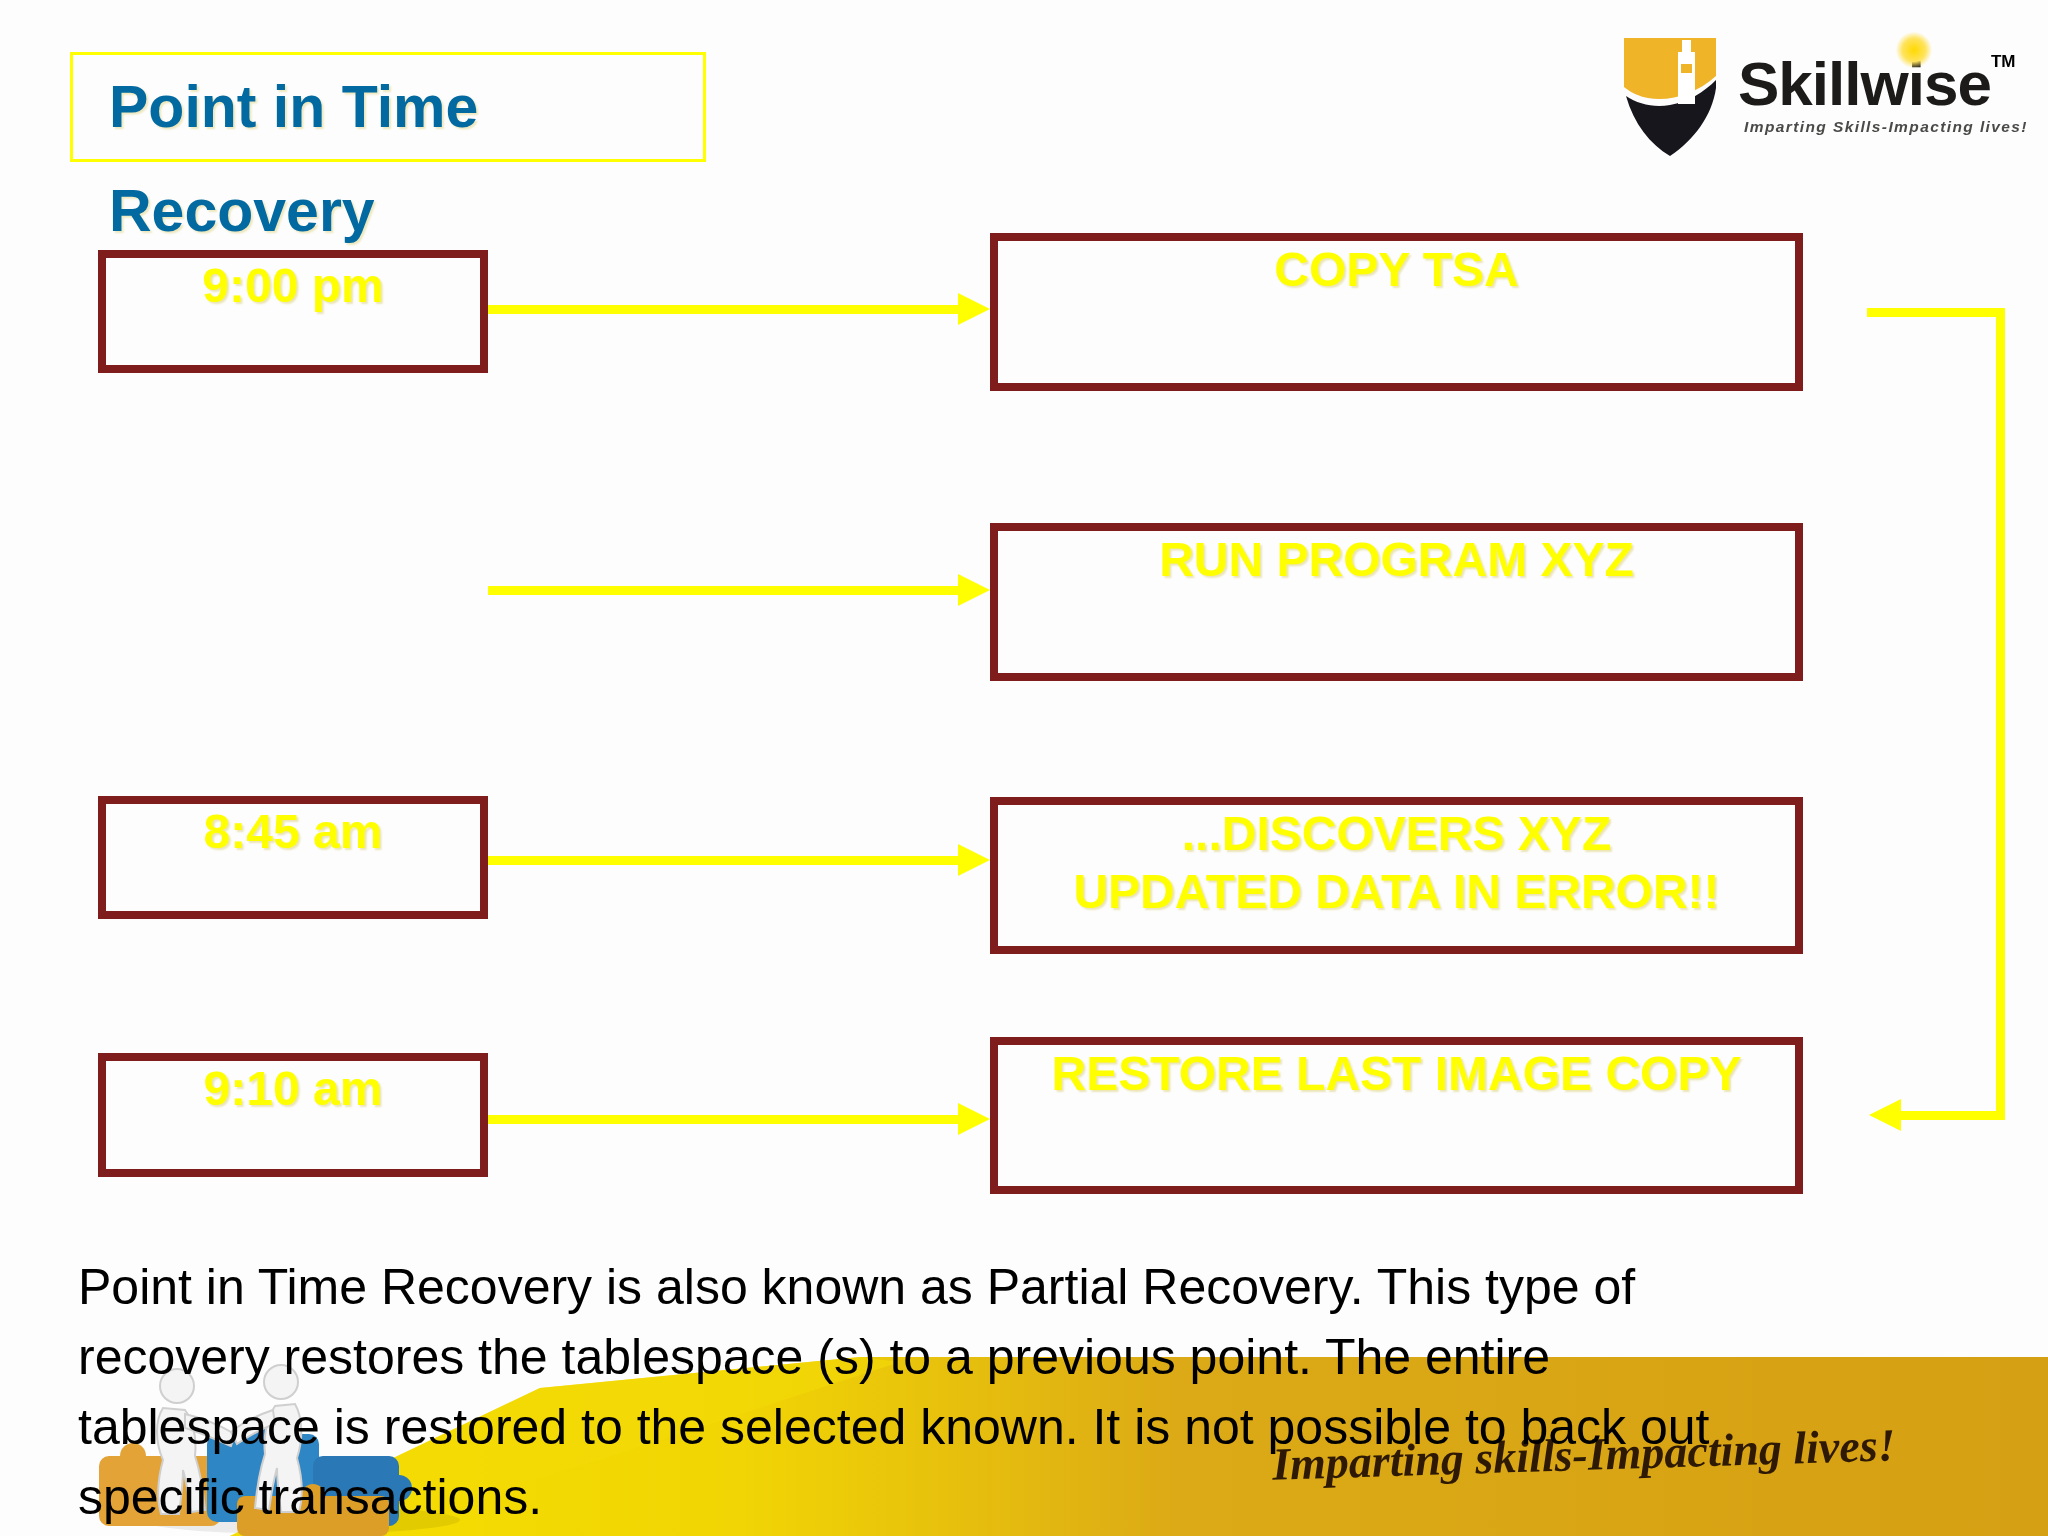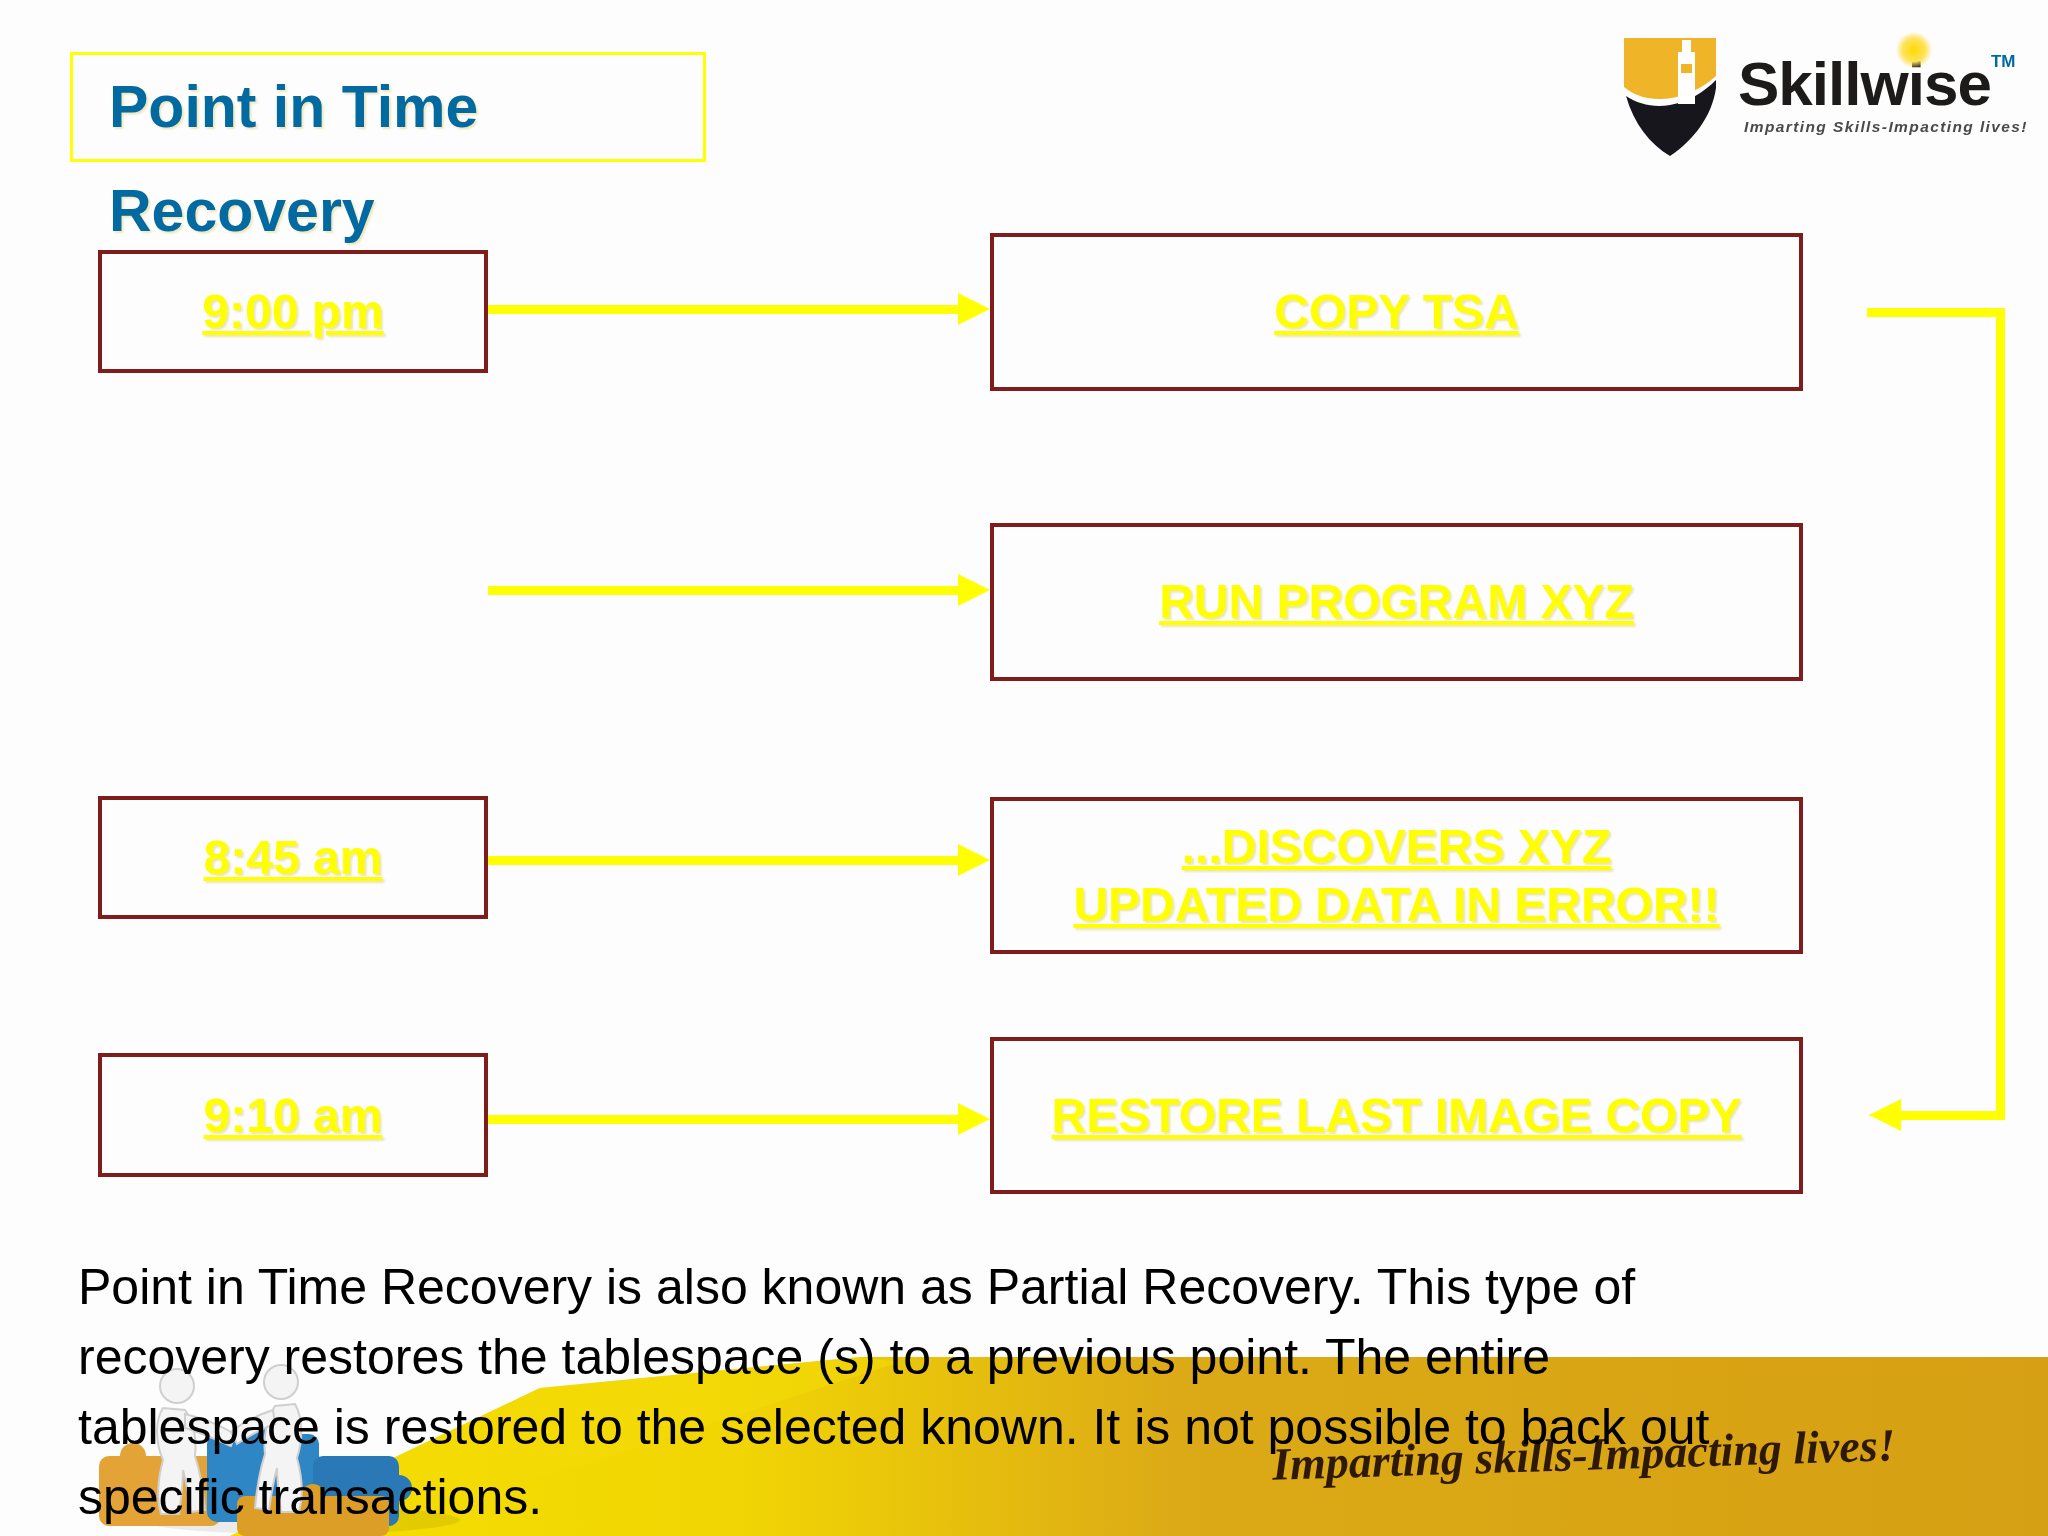--- a/index.html
+++ b/index.html
@@ -22,32 +22,31 @@
   .logo-shield{position:absolute;left:0;top:4px;}
   .logo-text{position:absolute;left:120px;top:22px;white-space:nowrap;}
   .logo-brand{
     font-size:62px;font-weight:bold;color:#1c1b19;letter-spacing:-1px;
   }
   .logo-isun{position:relative;display:inline-block;}
   .logo-isun .sun{
     position:absolute;left:-12px;top:-16px;width:36px;height:36px;border-radius:50%;
     background:radial-gradient(circle,#ffd900 0%,#ffe35c 45%,rgba(255,227,92,0) 72%);
   }
-  .logo-tm{font-size:17px;font-weight:bold;color:#0369a1;vertical-align:38px;letter-spacing:0;}
+  .logo-tm{font-size:17px;font-weight:bold;color:#000000;vertical-align:38px;letter-spacing:0;}
   .logo-tagline{
     position:absolute;left:126px;top:92px;font-size:15.5px;font-weight:bold;font-style:italic;
     color:#4a4a48;letter-spacing:1.4px;white-space:nowrap;
   }
   
   .gbox{
-    position:absolute;box-sizing:border-box;border:4px solid #7f1d1d;background:#fdfdfd;
-    display:flex;flex-direction:column;align-items:center;justify-content:center;
+    position:absolute;box-sizing:border-box;border:8px solid #7f1d1d;background:#fdfdfd;
+    display:flex;flex-direction:column;align-items:center;justify-content:flex-start;
     font-weight:bold;color:#ffff00;text-align:center;z-index:2;
     text-shadow:2px 2px 2px rgba(190,170,0,.28);
-    text-decoration:underline;
   }
   .time-box{left:98px;width:390px;font-size:48px;}
   .action-box{left:990px;width:813px;font-size:48px;line-height:58px;}
   .t1{top:250px;height:123px;}
   .t2{top:520px;height:141px;}
   .t3{top:796px;height:123px;}
   .t4{top:1053px;height:124px;}
   .a1{top:233px;height:158px;}
   .a2{top:523px;height:158px;}
   .a3{top:797px;height:157px;}

